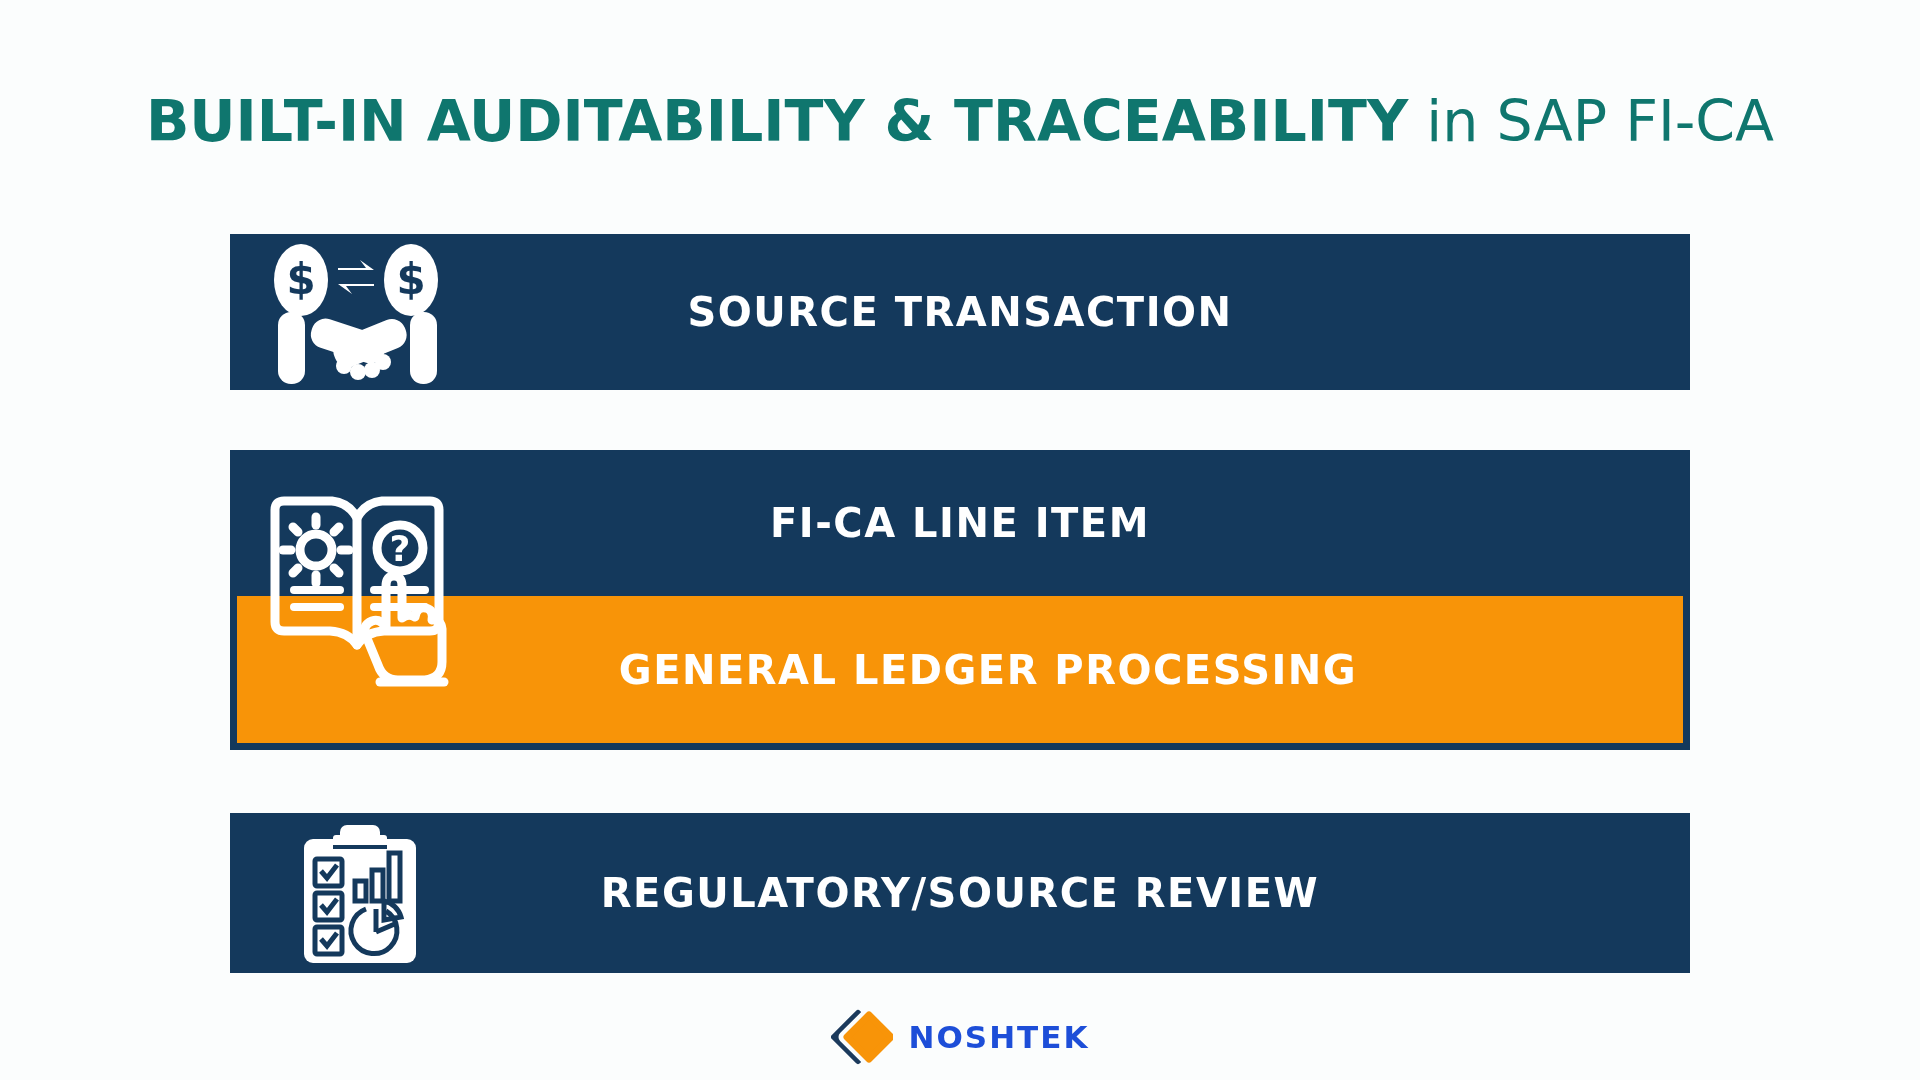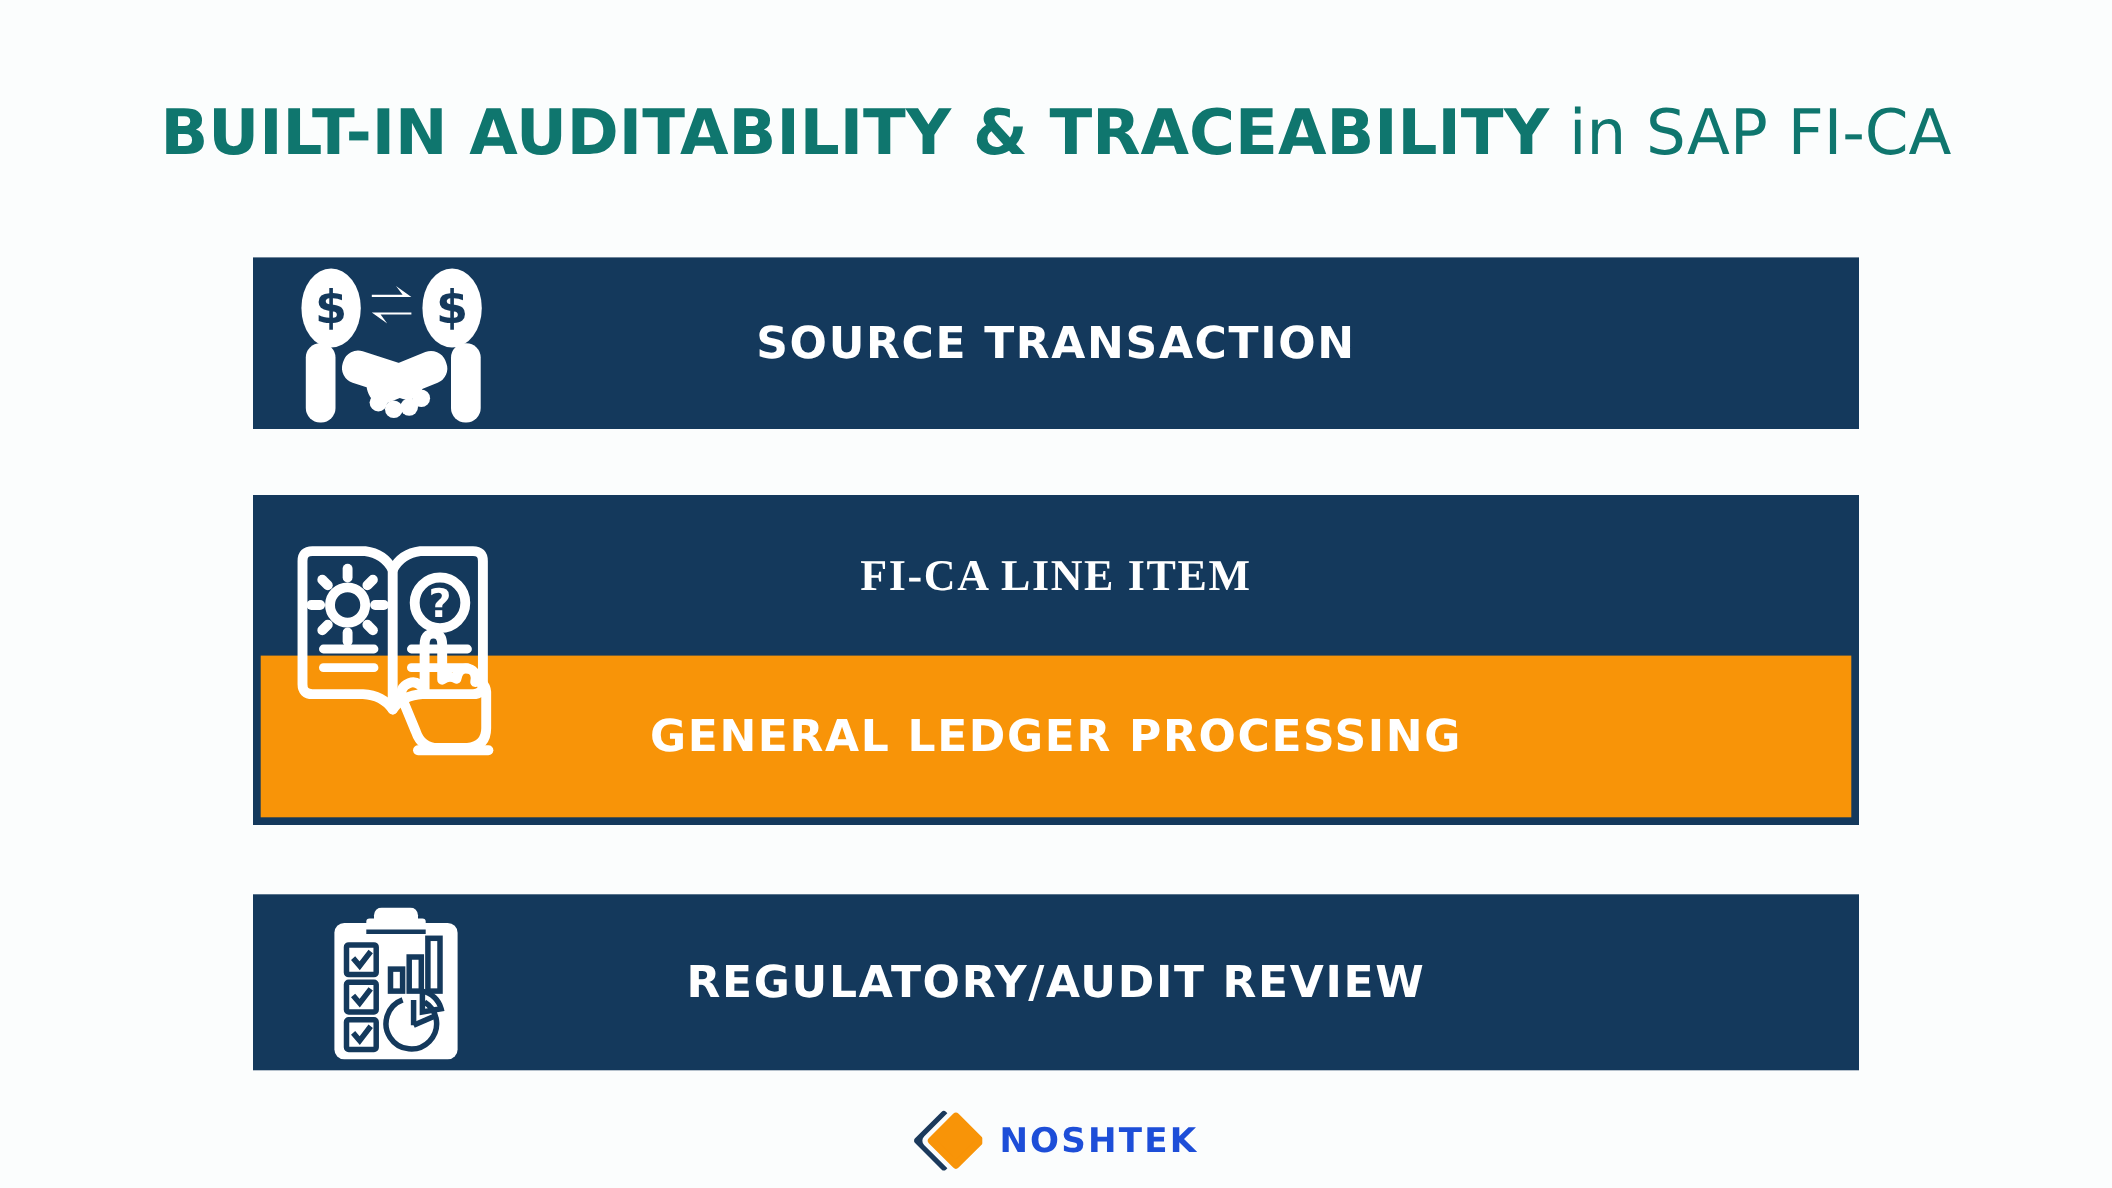--- a/index.html
+++ b/index.html
@@ -34,27 +34,27 @@
     text-align:center;
     color:#ffffff;
     font-weight:700;
     font-size:40px;
     letter-spacing:1.5px;
     white-space:nowrap;
   }
   #bar-source{top:234px;height:156px;}
   #bar-source .bar-label{top:50%;transform:translateY(-50%);}
   #block-fica{top:450px;height:300px;}
-  #label-fica{top:0;height:126px;line-height:146px;font-family:Liberation Serif, serif;}
+  #label-fica{top:0;height:126px;line-height:146px;}
   .orange-inner{
     position:absolute;
     left:7px;right:7px;bottom:7px;top:146px;
     background:#f89408;
   }
-  #label-gl{top:50%;transform:translateY(-50%);}
+  #label-gl{top:50%;transform:translateY(-50%);padding-left:28px;}
   #bar-audit{top:813px;height:160px;}
   #bar-audit .bar-label{top:50%;transform:translateY(-50%);}
   .icon-wrap{position:absolute;}
   #icon-money{left:40px;top:8px;}
   #icon-book{left:30px;top:20px;}
   #icon-clipboard{left:70px;top:12px;}
   .footer{
     position:absolute;
     left:0;top:1002px;width:1920px;height:70px;
     display:flex;align-items:center;justify-content:center;
@@ -166,21 +166,21 @@
         </g>
 
         <g fill="none" stroke="#14395c" stroke-width="5">
           <path d="M86 86 A23 23 0 1 1 66 84"></path>
           <path d="M76 107 L76 84"></path>
           <path d="M76 107 L97 98"></path>
           <path d="M84 76 A22 22 0 0 1 101 92 L84 95 Z"></path>
         </g>
       </svg>
     </div>
-    <div class="bar-label">REGULATORY/AUDIT REVIEW</div>
+    <div class="bar-label">REGULATORY/SOURCE REVIEW</div>
   </div>
 
   <div class="footer">
     <span style="display:inline-flex;">
       <svg width="62" height="56" viewBox="0 0 62 56">
         <path d="M27 4 L3 28 L27 52 L39 40 L27 28 L39 16 Z" fill="#1b3a5c" stroke="#1b3a5c" stroke-width="6" stroke-linejoin="round"></path>
         <path d="M38 3 L63 28 L38 53 L13 28 Z" fill="#fbfdfd" stroke="#fbfdfd" stroke-width="11" stroke-linejoin="round"></path>
         <path d="M38 6 L60 28 L38 50 L16 28 Z" fill="#f89408" stroke="#f89408" stroke-width="7" stroke-linejoin="round"></path>
       </svg>
     </span>

